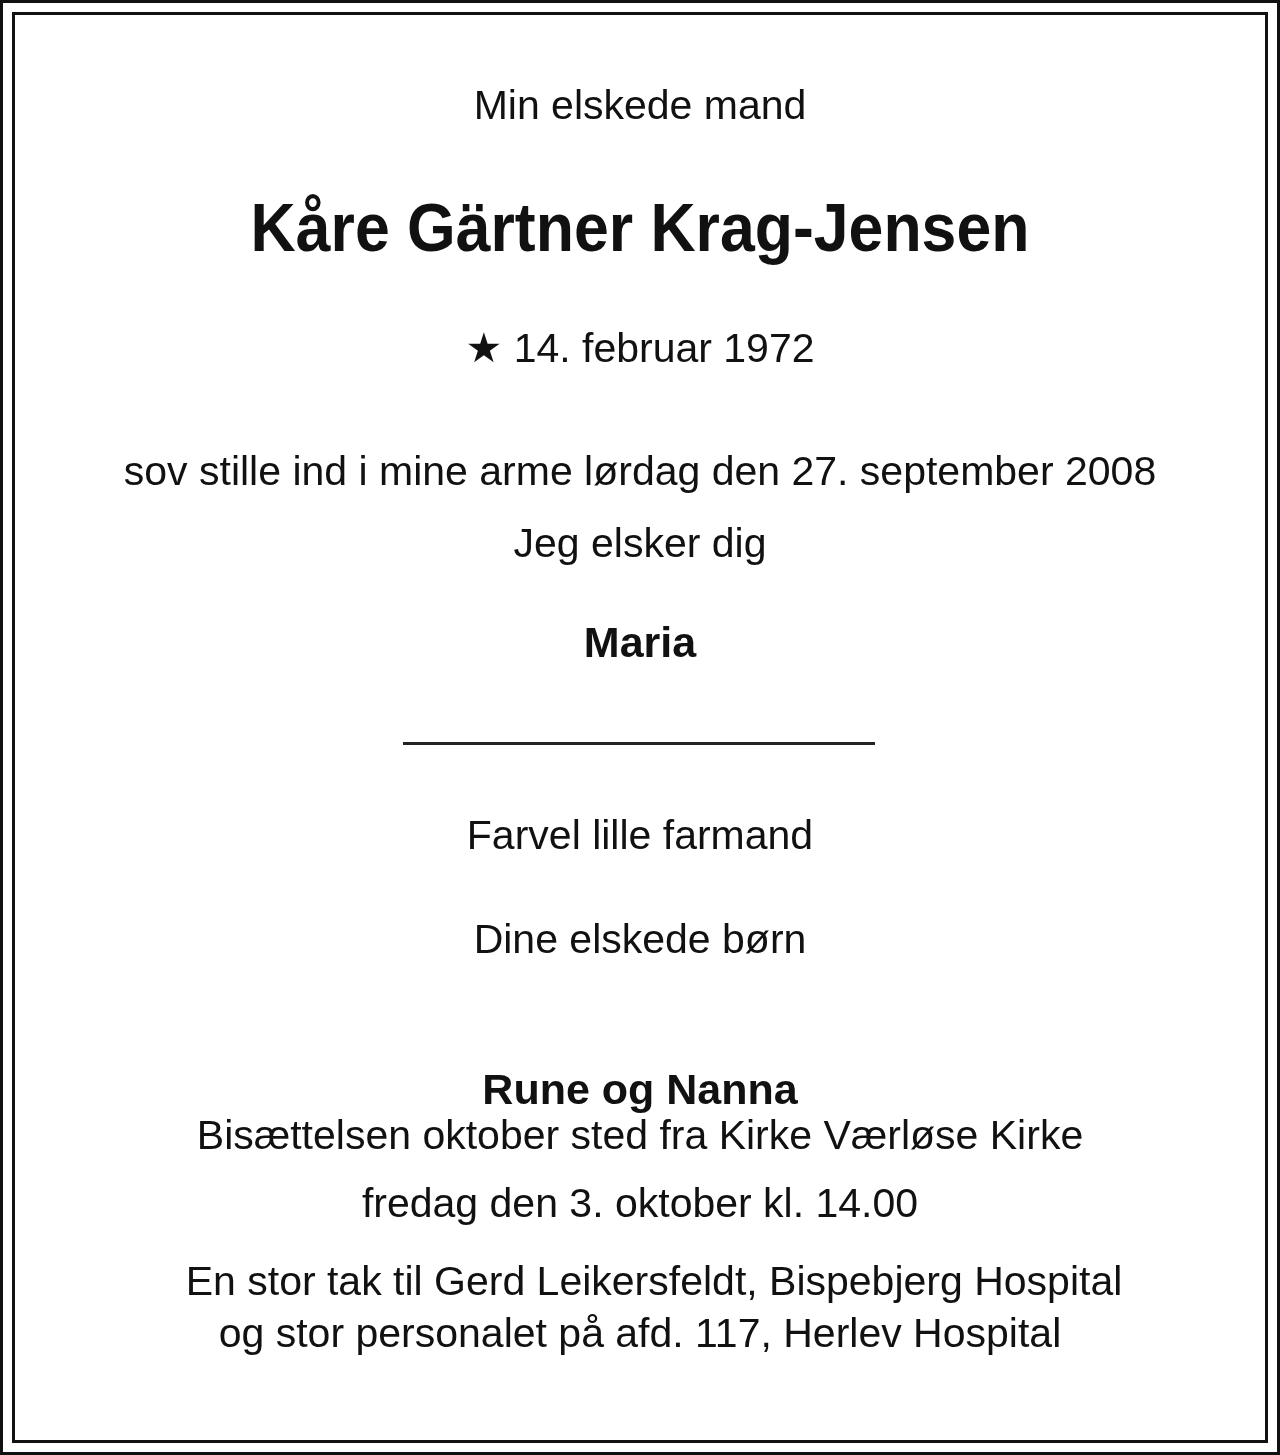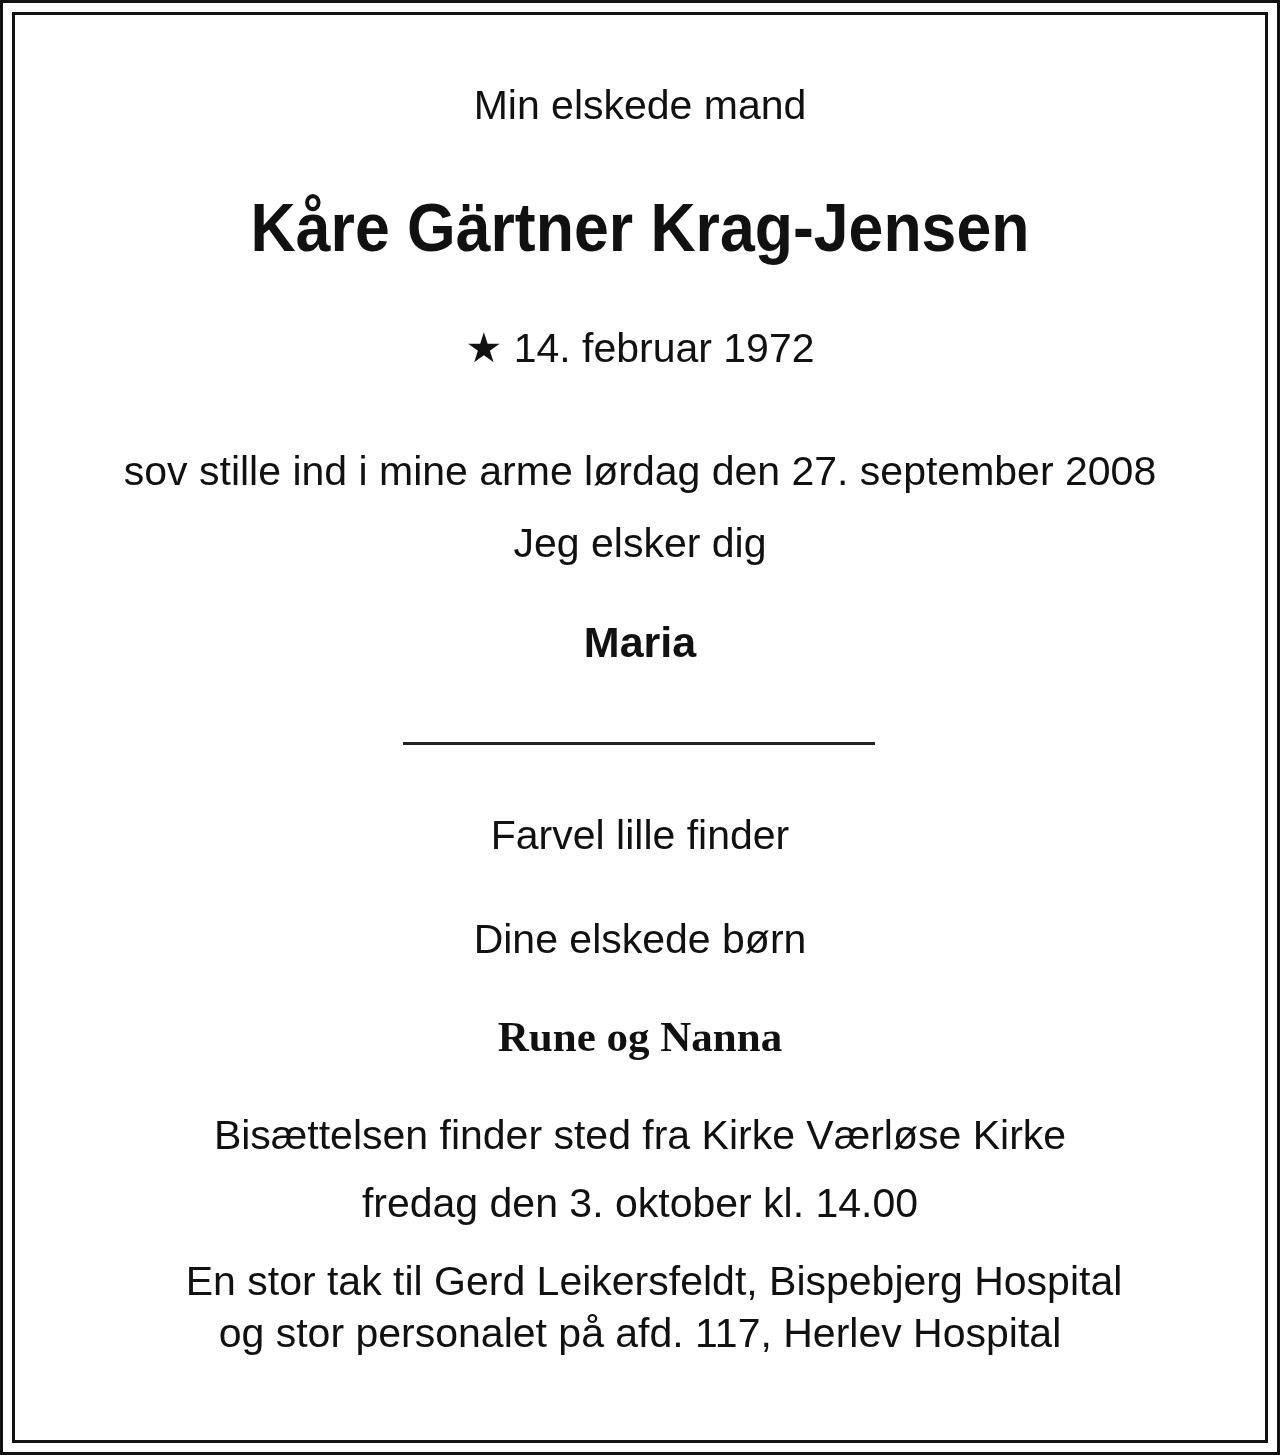--- a/index.html
+++ b/index.html
@@ -75,23 +75,23 @@
 </div>
 
 <div class="line regular" style="top:420px;margin-top:28px;">sov stille ind i mine arme lørdag den 27. september 2008</div>
 
 <div class="line regular" style="top:520px;">Jeg elsker dig</div>
 
 <div class="line name" style="top:618px;">Maria</div>
 
 <div class="divider"></div>
 
-<div class="line regular" style="top:812px;">Farvel lille finder</div>
+<div class="line regular" style="top:812px;">Farvel lille farmand</div>
 
 <div class="line regular" style="top:916px;">Dine elskede børn</div>
 
-<div class="line name" style="top:1012px;font-family:Liberation Serif, serif;">Rune og Nanna</div>
+<div class="line name" style="top:1065px;">Rune og Nanna</div>
 
-<div class="line regular" style="top:1112px;">Bisættelsen finder sted fra Kirke Værløse Kirke</div>
+<div class="line regular" style="top:1112px;">Bisættelsen oktober sted fra Kirke Værløse Kirke</div>
 <div class="line regular" style="top:1180px;">fredag den 3. oktober kl. 14.00</div>
 
 <div class="line regular" style="top:1258px;margin-left:14px;">En stor tak til Gerd Leikersfeldt, Bispebjerg Hospital</div>
 <div class="line regular" style="top:1310px;">og stor personalet på afd. 117, Herlev Hospital</div>
 
 </body></html>

